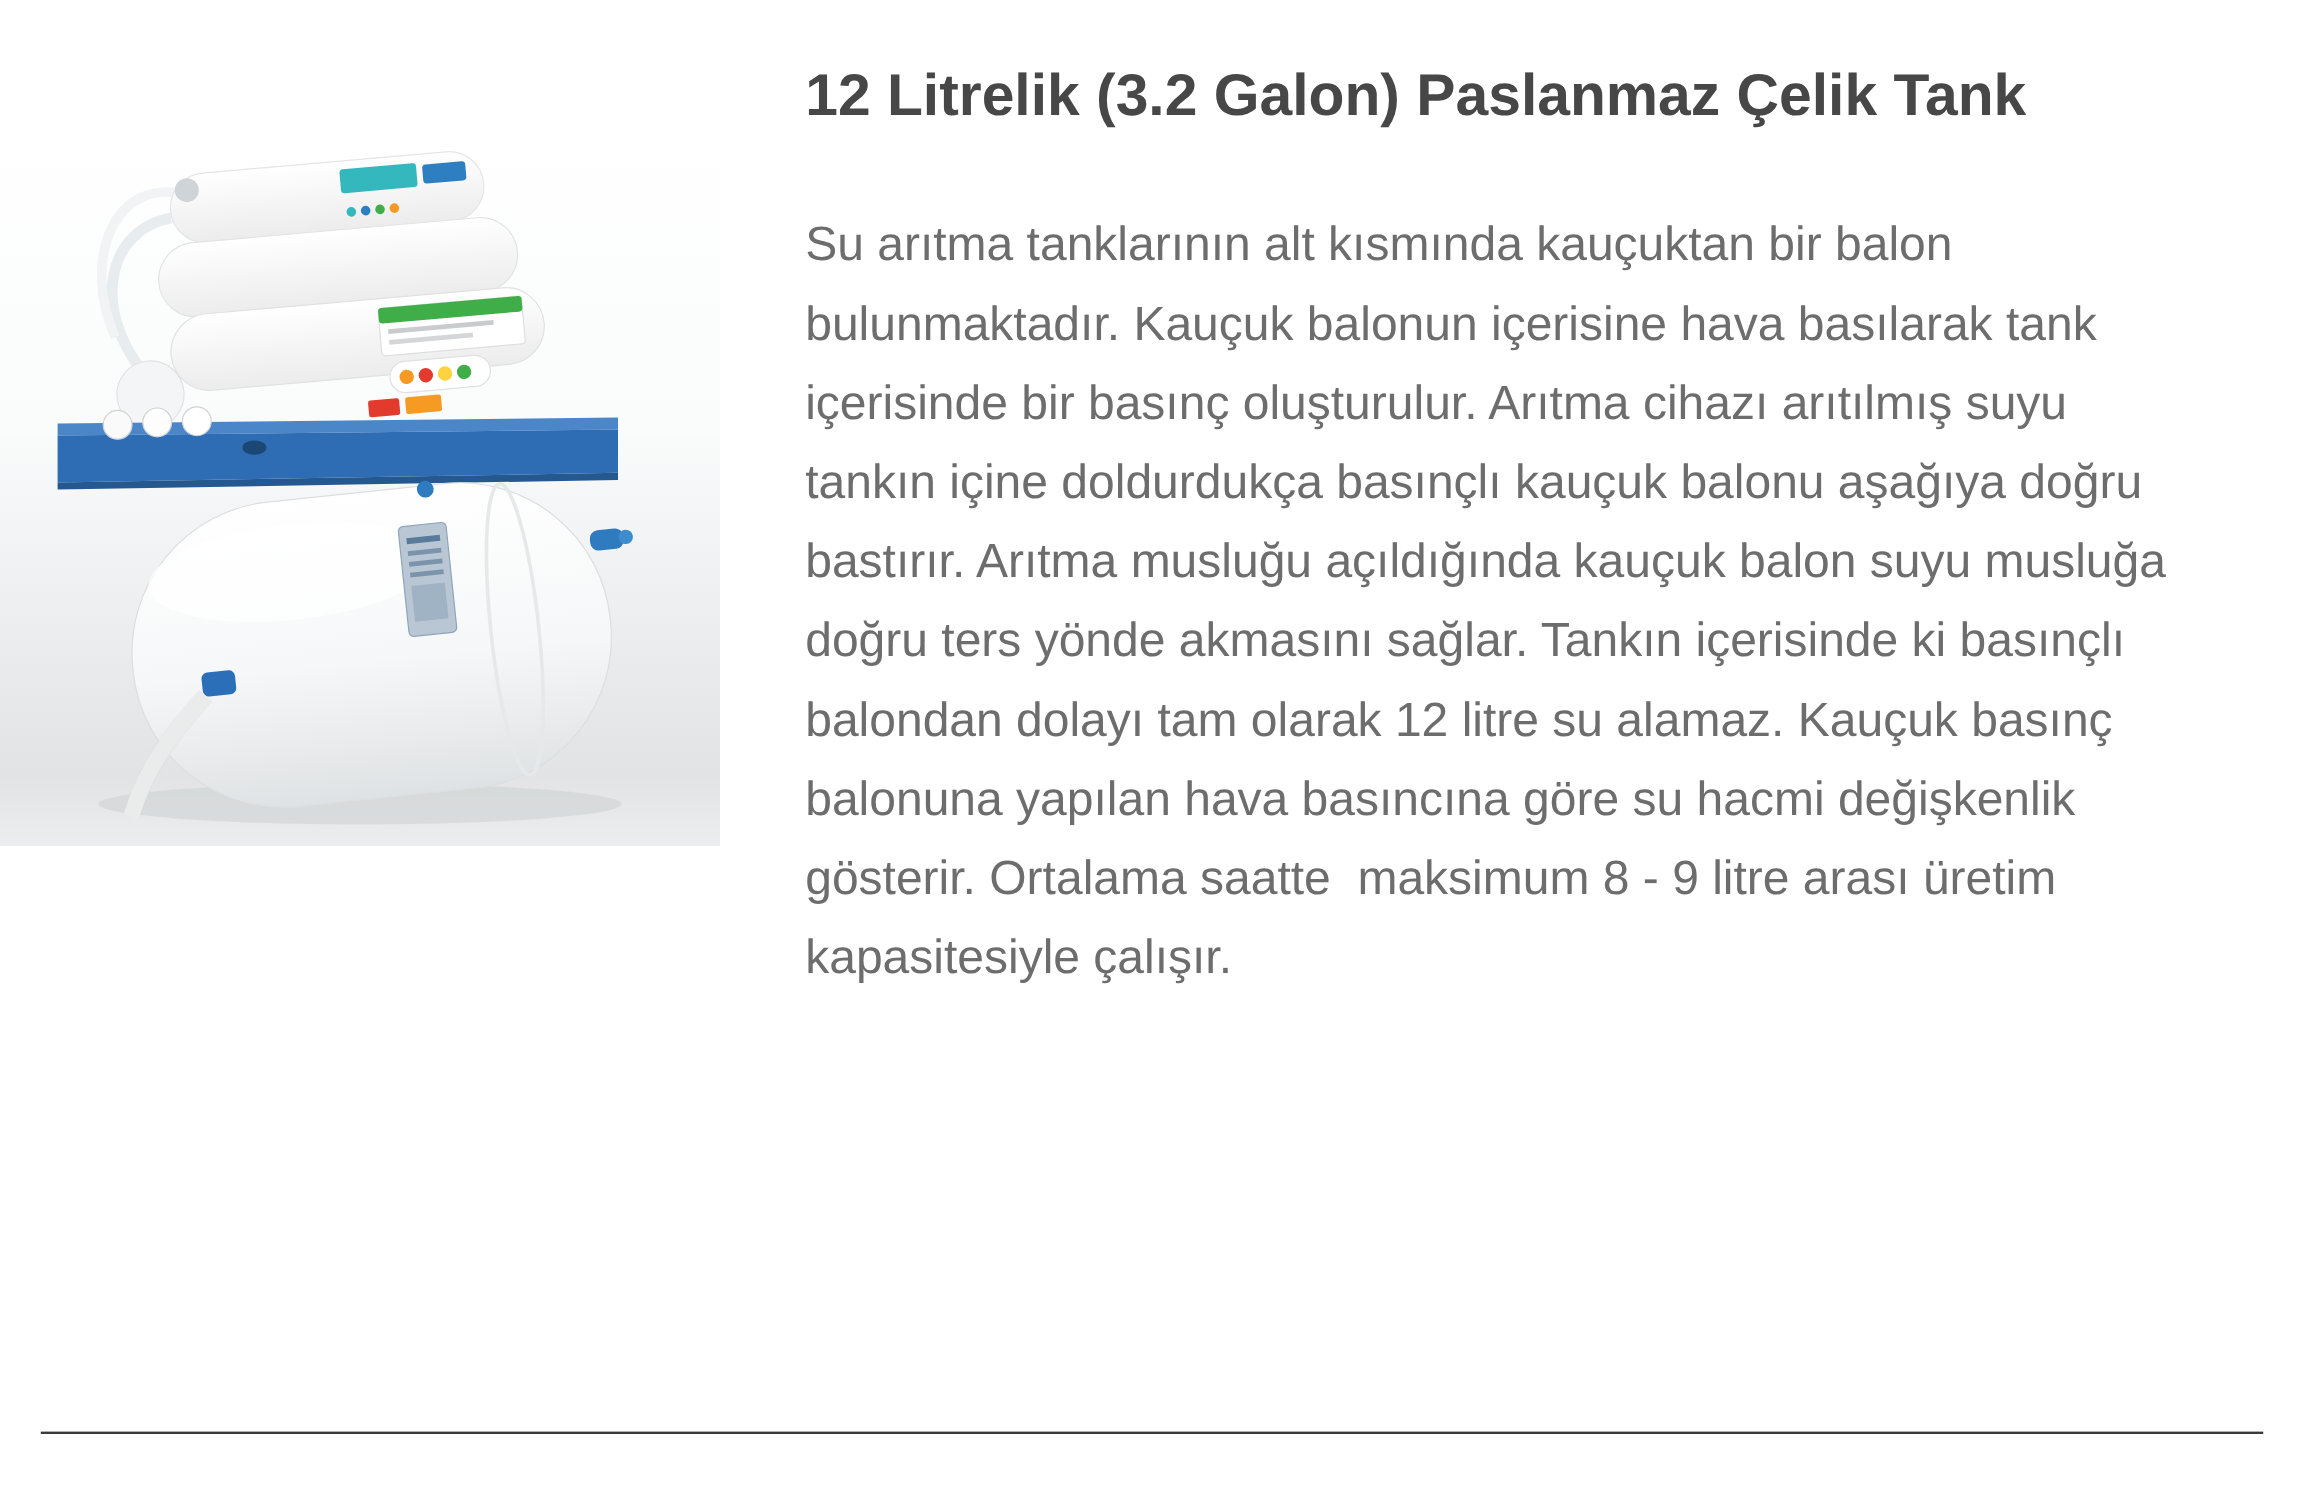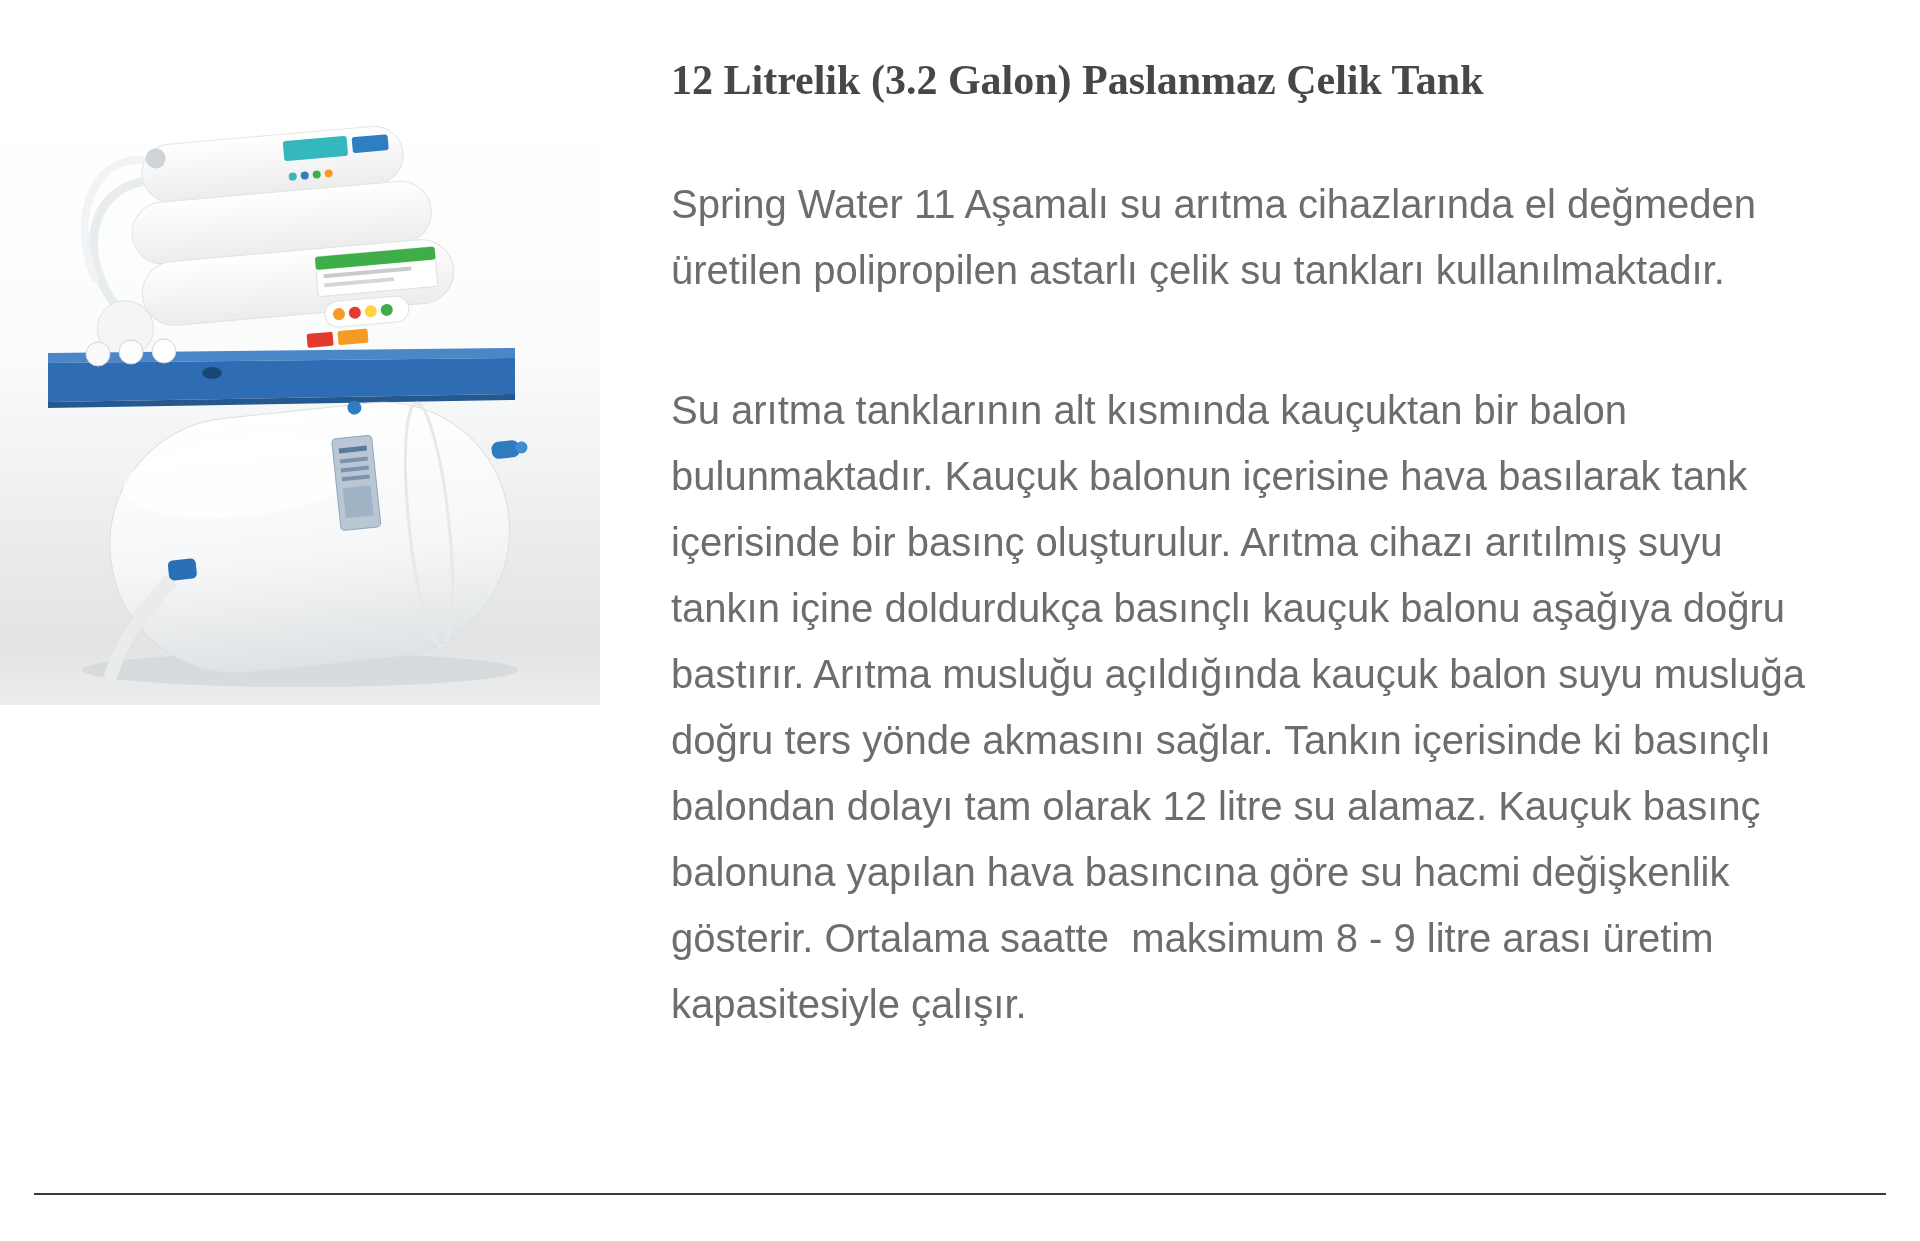--- a/index.html
+++ b/index.html
@@ -24,25 +24,24 @@
   }
   .photo svg { display: block; width: 100%; height: 100%; }
   .content {
     position: absolute;
     left: 671px;
     top: 0;
     width: 1155px;
   }
   h1.title {
     margin: 47px 0 58px 0;
-    font-size: 42px;
+    font-size: 49px;
     line-height: 66px;
     font-weight: 700;
     color: #474747;
-    font-family: Liberation Serif, serif;
   }
   p.para {
     margin: 0 0 74px 0;
     font-size: 40px;
     line-height: 66px;
     font-weight: 400;
     color: #6d6d6d;
     white-space: pre-wrap;
   }
   .divider {
@@ -136,17 +135,16 @@
       <circle cx="530" cy="360" r="6" fill="#3d8ccd"></circle>
       <rect x="166" y="436" width="28" height="20" rx="5" fill="#2a6fb8"></rect>
       <path d="M168 455 C 135 485, 112 510, 96 548" fill="none" stroke="#f3f4f5" stroke-width="13"></path>
       <path d="M168 455 C 135 485, 112 510, 96 548" fill="none" stroke="#dadcde" stroke-width="15" opacity="0.35"></path>
     </g>
   </svg>
 </figure>
 
 <section class="content">
   <h1 class="title">12 Litrelik (3.2 Galon) Paslanmaz Çelik Tank</h1>
-  <p class="para">Spring Water 11 Aşamalı su arıtma cihazlarında el değmeden üretilen polipropilen astarlı çelik su tankları kullanılmaktadır.</p>
   <p class="para">Su arıtma tanklarının alt kısmında kauçuktan bir balon bulunmaktadır. Kauçuk balonun içerisine hava basılarak tank içerisinde bir basınç oluşturulur. Arıtma cihazı arıtılmış suyu tankın içine doldurdukça basınçlı kauçuk balonu aşağıya doğru bastırır. Arıtma musluğu açıldığında kauçuk balon suyu musluğa doğru ters yönde akmasını sağlar. Tankın içerisinde ki basınçlı balondan dolayı tam olarak 12 litre su alamaz. Kauçuk basınç balonuna yapılan hava basıncına göre su hacmi değişkenlik gösterir. Ortalama saatte  maksimum 8 - 9 litre arası üretim kapasitesiyle çalışır.</p>
 </section>
 
 <hr class="divider" style="background: rgb(58, 58, 58);">
 
 </body></html>

